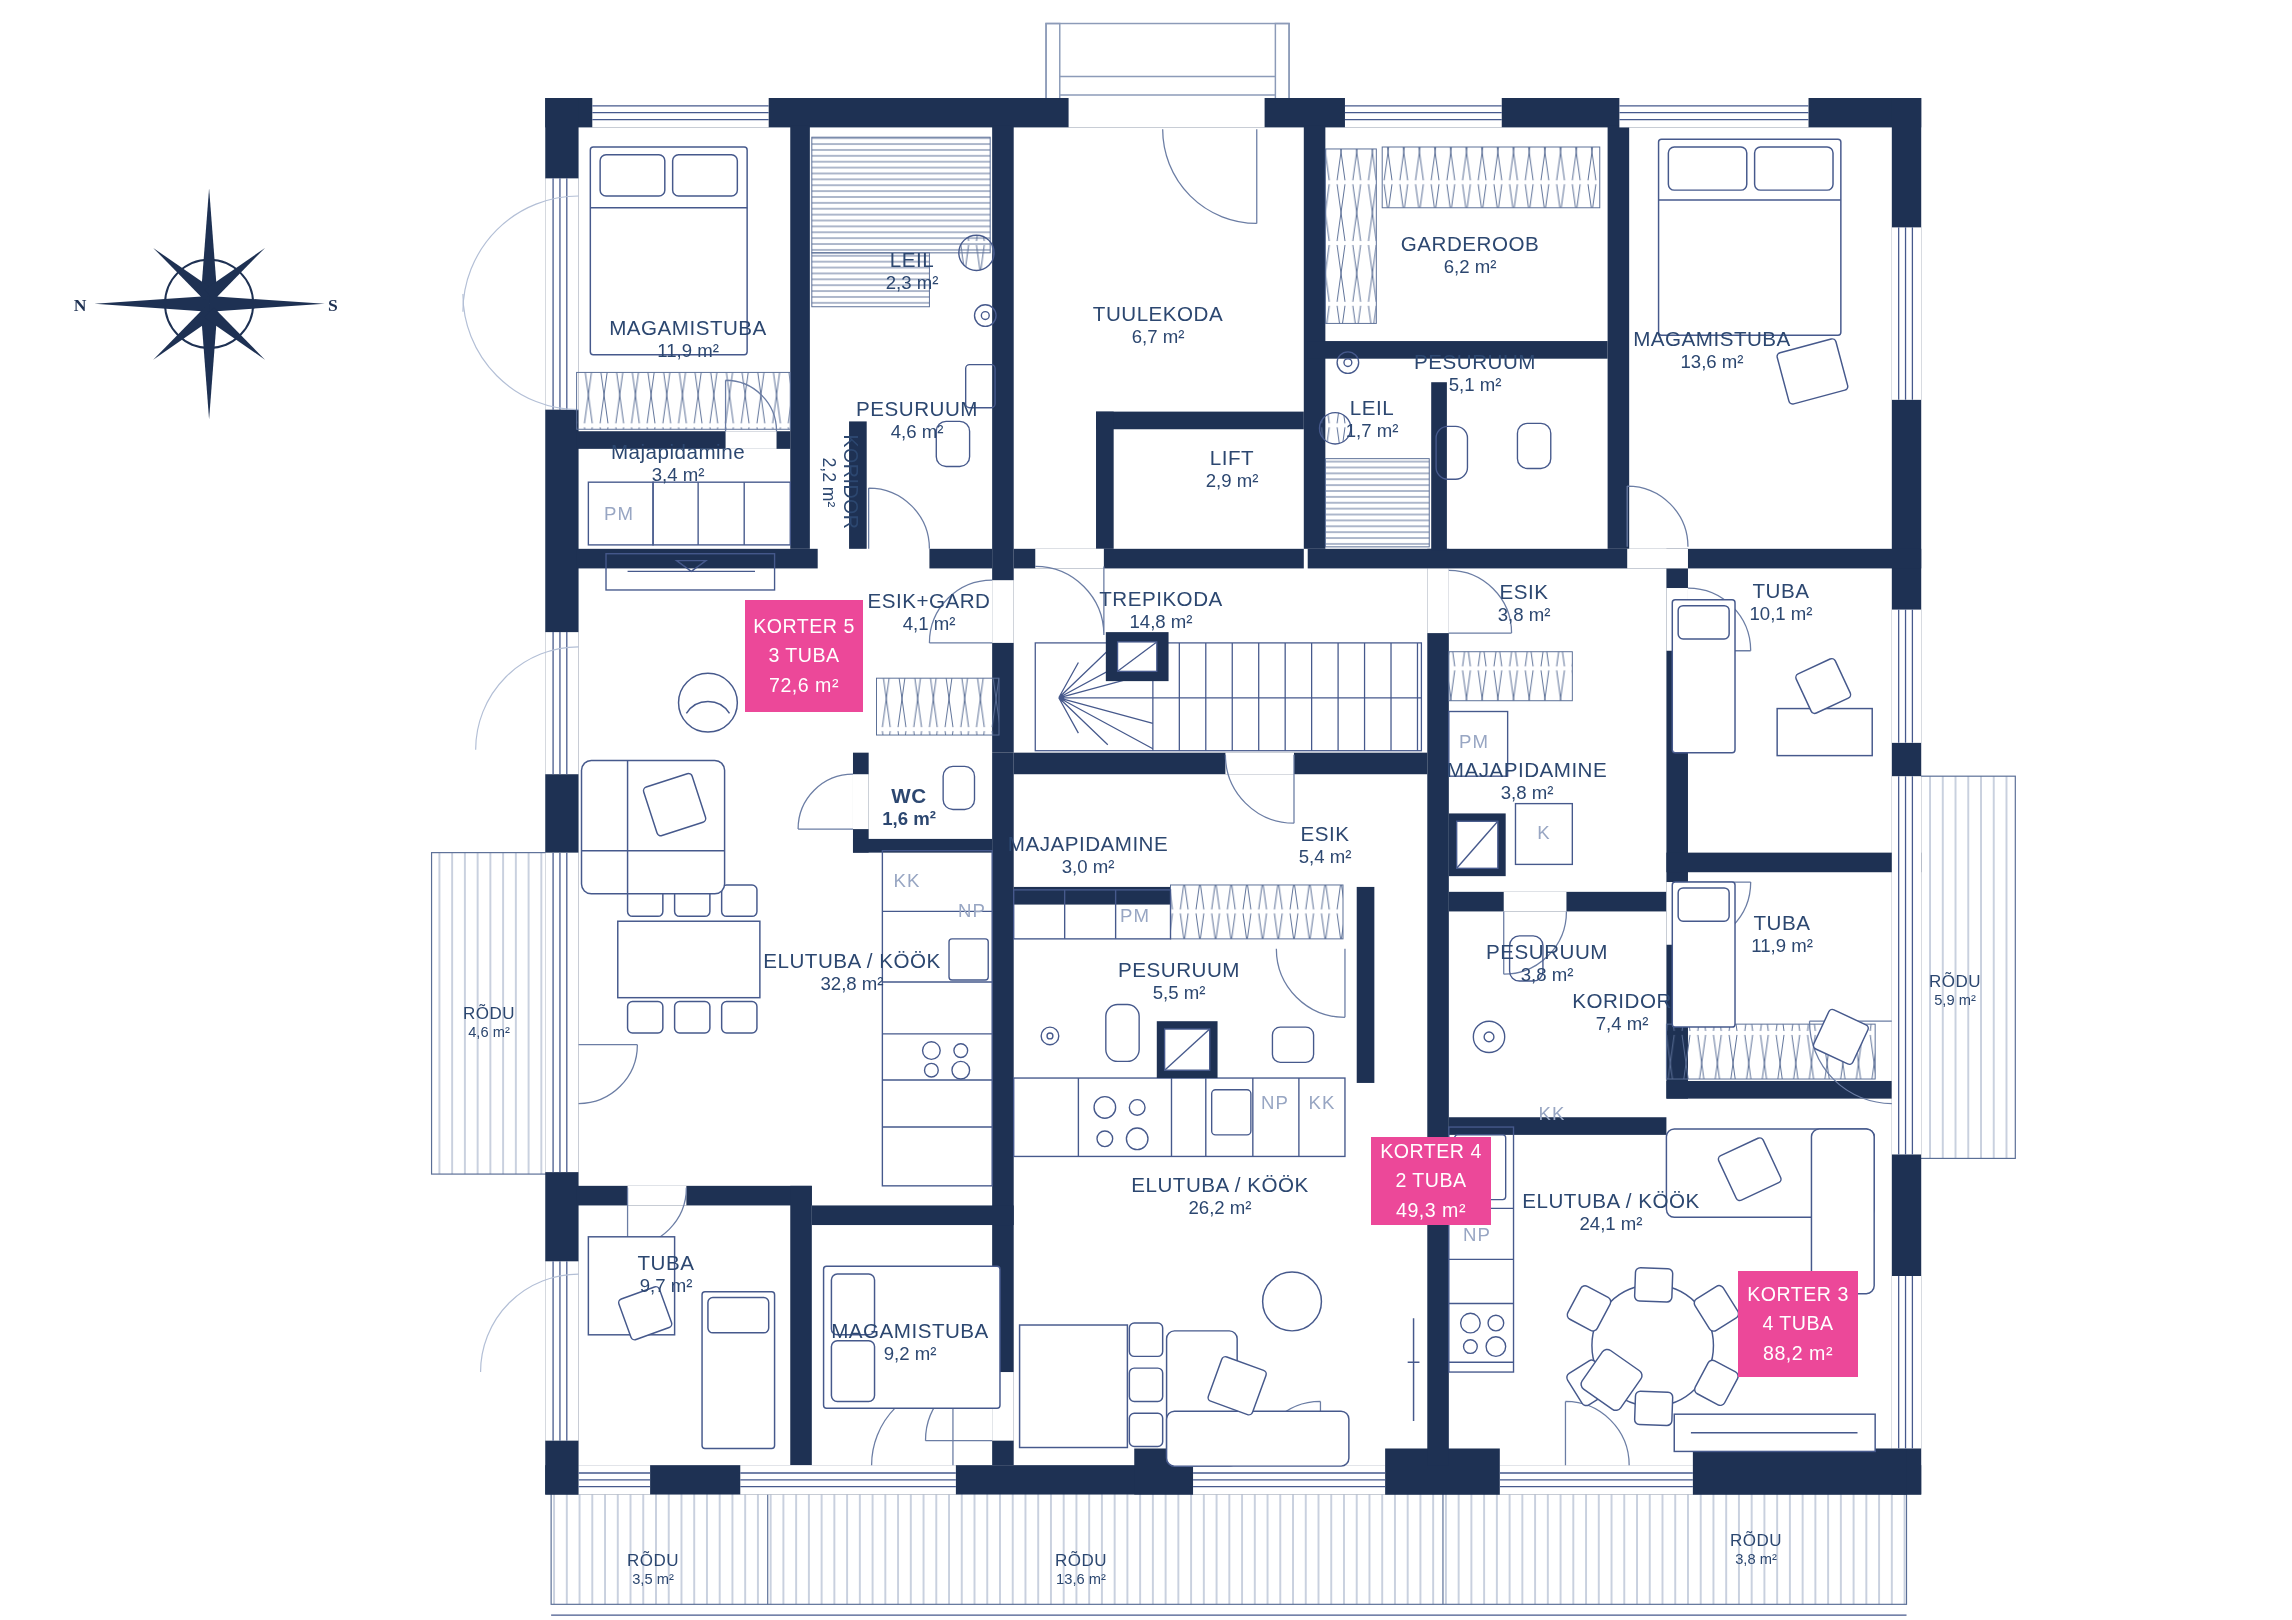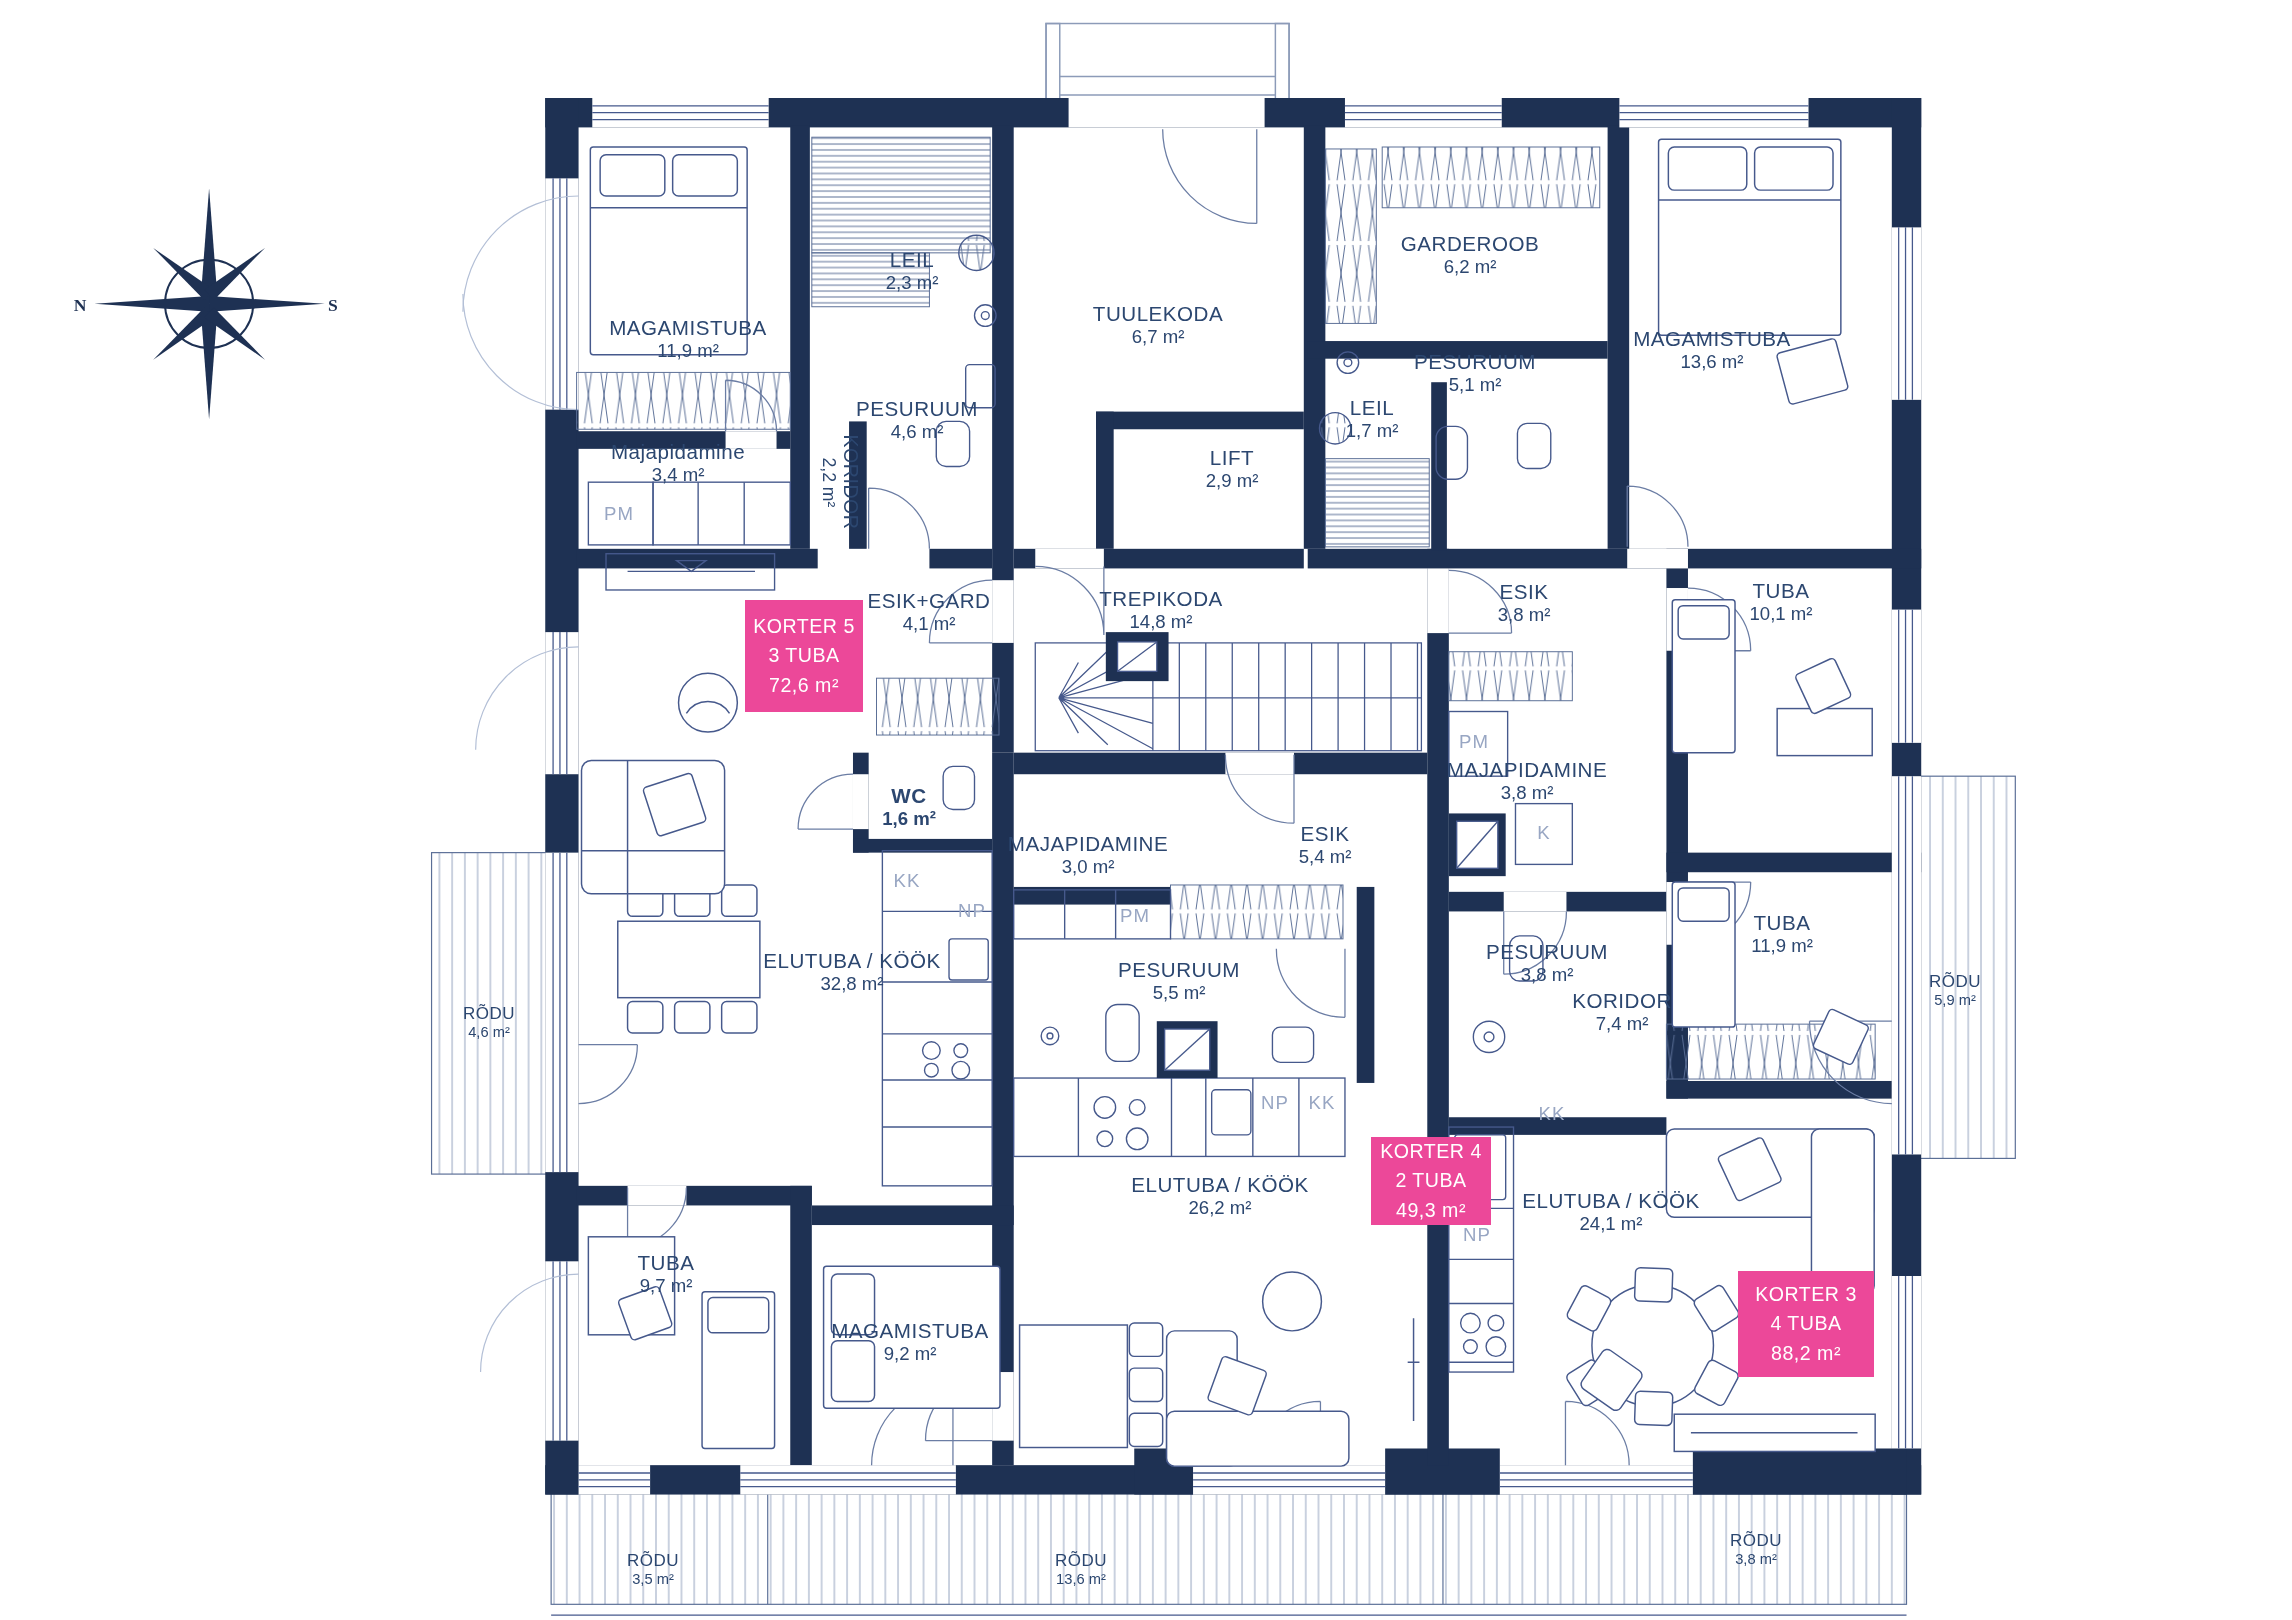--- a/index.html
+++ b/index.html
@@ -353,21 +353,21 @@
   <div class="badge" style="left:745px;top:600px;width:118px;height:112px;">
     <span>KORTER 5</span>
     <span>3 TUBA</span>
     <span>72,6 m²</span>
   </div>
   <div class="badge" style="left:1371px;top:1137px;width:120px;height:88px;">
     <span>KORTER 4</span>
     <span>2 TUBA</span>
     <span>49,3 m²</span>
   </div>
-  <div class="badge" style="left:1738px;top:1271px;width:136px;height:106px;">
+  <div class="badge" style="left:1738px;top:1271px;width:120px;height:106px;">
     <span>KORTER 3</span>
     <span>4 TUBA</span>
     <span>88,2 m²</span>
   </div>
 
   <div class="lbl" style="left:688px;top:339px;">
       <span class="name">MAGAMISTUBA</span>
       <span class="area">11,9 m²</span>
     </div>
   <div class="lbl" style="left:912px;top:271px;">

